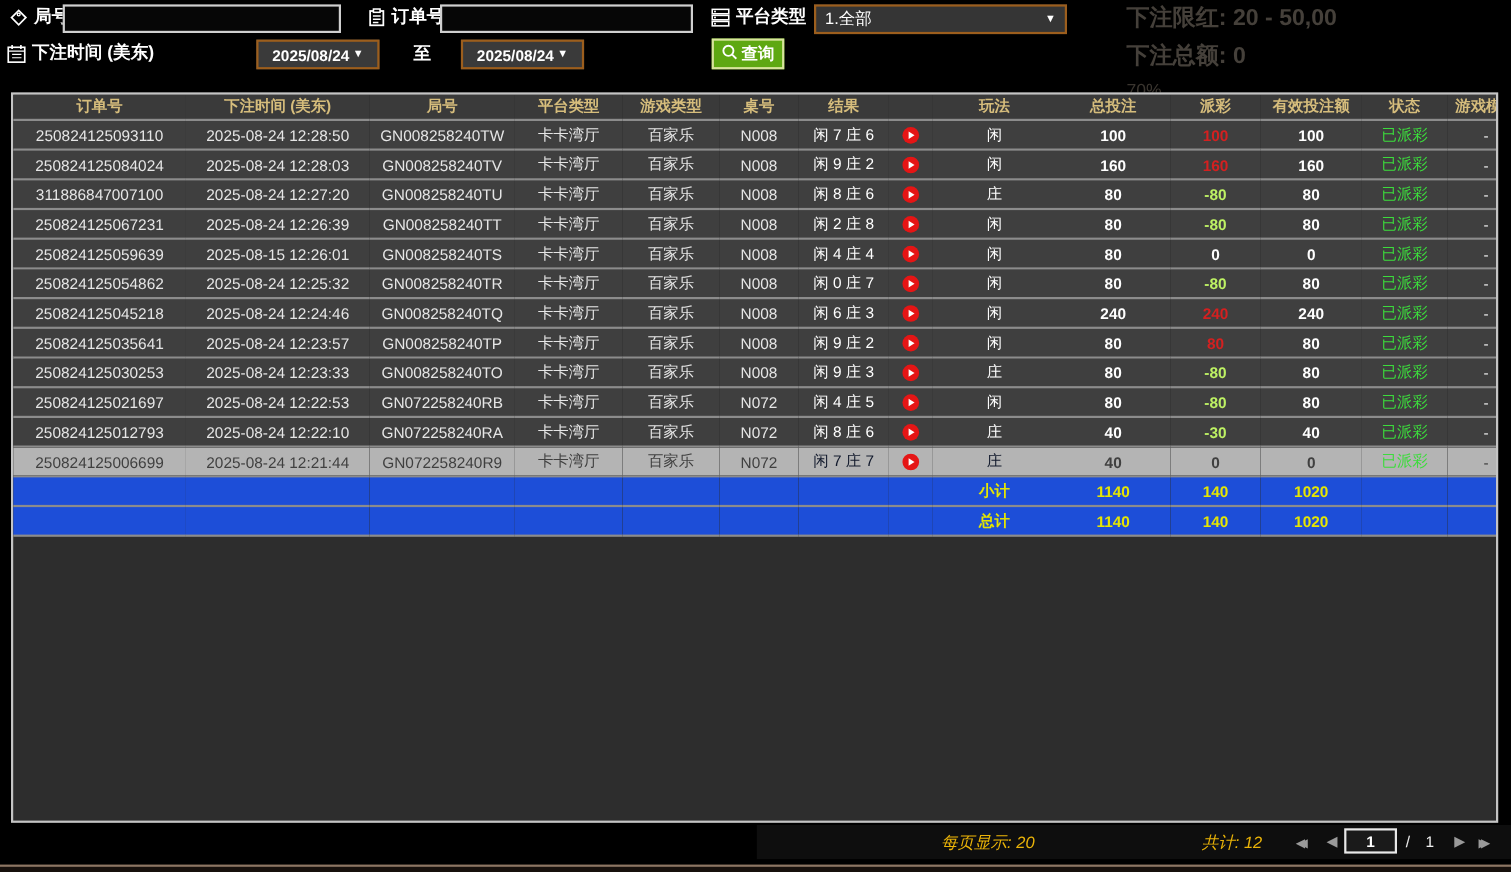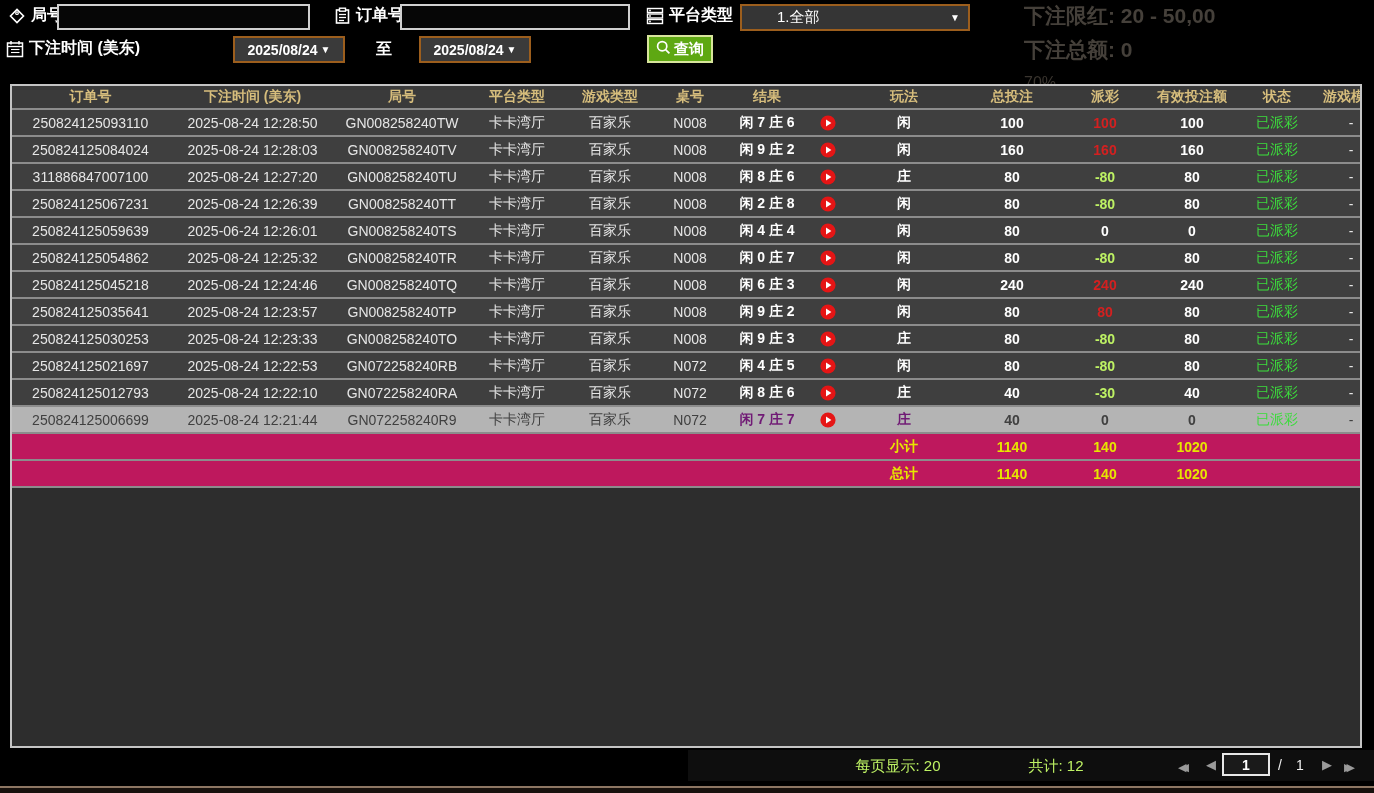--- a/index.html
+++ b/index.html
@@ -30,21 +30,21 @@
     position:absolute; height:26px; background:#060606;
     border:2px solid #cfcfcf; color:#eee; font-size:14px; padding:0 6px;
     font-family:inherit;
   }
 
   .dropdown {
     position:absolute; height:27px; background:#353535;
     border:2px solid #9c5e1d; display:flex; align-items:center;
     padding:0 8px; cursor:pointer;
   }
-  .dropdown .dd-value { font-size:15px; color:#fff;margin-left:27px; }
+  .dropdown .dd-value { font-size:15px; color:#fff; }
   .dropdown .dd-caret { margin-left:auto; font-size:10px; color:#fff; }
 
   .date-btn {
     position:absolute; height:27px; background:#3a3a3a;
     border:2px solid #9c5e1d; display:flex; align-items:center;
     justify-content:center; gap:3px; font-size:14px; font-weight:bold;
     color:#fff; cursor:pointer;
   }
   .date-btn .dd-caret { font-size:10px; }
 
@@ -67,39 +67,39 @@
     height:23px; background:#3a3a3a; color:#d6bd7c; font-size:14px;
     font-weight:bold; border-bottom:2px solid #8c8c8c; text-align:center;
     white-space:nowrap; overflow:hidden;
   }
   tbody td {
     height:27px; background:#3f3f3f; border-bottom:2px solid #8c8c8c;
     text-align:center; font-size:14px; white-space:nowrap; overflow:hidden;
     color:#e6e6e6;
   }
   tr.selected td { background:#b4b4b4; color:#404040; }
-  td.c-result, td.c-play { font-weight:bold; color:#fff;margin-top:35px; }
-  tr.selected td.c-result, tr.selected td.c-play { color:#701a75; }
+  td.c-result, td.c-play { font-weight:normal; color:#fff;margin-top:35px; }
+  tr.selected td.c-result, tr.selected td.c-play { color:#0f172a; }
   td.c-num  { font-weight:bold; color:#fff; }
   td.pos    { font-weight:bold; color:#d42020; }
   td.neg    { font-weight:bold; color:#bef264; }
   td.zero   { font-weight:bold; color:#fff; }
   td.c-status { font-weight:normal; color:#3cdc3c; }
   tr.selected td.c-status { color:#3cdc3c; }
-  tr.sum-row td { background:#be185d; }
+  tr.sum-row td { background:#1d4ed8; }
   td.c-sum { font-weight:bold; color:#e6e600; }
   .play-btn { display:inline-block; width:16px; height:16px; cursor:pointer; vertical-align:middle; }
 
   
   .footer-band-dark {
     position:absolute; left:688px; top:750px; width:686px; height:31px;
     background:#0e0e0e;
   }
   .footer-text { position:absolute; top:757px; transform:translateX(-50%);
-    font-size:15px; color:#bef264; white-space:nowrap; }
+    font-size:15px; color:#eab308; white-space:nowrap;font-style:italic; }
 
   .pg-arrow { position:absolute; top:756px; color:#9a9a9a; font-size:13px;
     cursor:pointer; line-height:18px; }
   .pg-arrow.dbl { letter-spacing:-6px; font-size:11px; top:758px; }
   .page-box {
     position:absolute; left:1222px; top:753px; width:48px; height:23px;
     background:#1a1a1a; border:2px solid #e8e8e8; color:#fff;
     font-size:14px; font-weight:bold; text-align:center; font-family:inherit;
   }
   .page-div   { position:absolute; left:1278px; top:757px; font-size:14px; color:#f0f0f0; }
@@ -307,21 +307,21 @@
               </svg></span></td>
           <td class="c-play">闲</td>
           <td class="c-num">80</td>
           <td class="neg">-80</td>
           <td class="c-num">80</td>
           <td class="c-status">已派彩</td>
           <td class="c-text">-</td>
         </tr>
         <tr>
           <td class="c-text">250824125059639</td>
-          <td class="c-text">2025-06-24 12:26:01</td>
+          <td class="c-text">2025-08-15 12:26:01</td>
           <td class="c-text">GN008258240TS</td>
           <td class="c-text">卡卡湾厅</td>
           <td class="c-text">百家乐</td>
           <td class="c-text">N008</td>
           <td class="c-result">闲 4 庄 4</td>
           <td><span class="play-btn"><svg width="16" height="16" viewBox="0 0 16 16">
                 <circle cx="8" cy="8" r="7.6" fill="#e51515"></circle>
                 <path d="M6 4.6 L11.4 8 L6 11.4 Z" fill="#fff"></path>
               </svg></span></td>
           <td class="c-play">闲</td>
@@ -495,21 +495,21 @@
           <td class="c-sum">1020</td>
           <td></td>
           <td></td>
         </tr>
       </tbody>
   </table>
 </div>
 
 <div class="footer-band-dark"></div>
 <div class="footer-text" style="left:898px;">每页显示: 20</div>
-<div class="footer-text" style="left:1056px;">共计: 12</div>
+<div class="footer-text" style="left:1120px;">共计: 12</div>
 
 <div class="pg-arrow dbl" style="left:1178px;">◀◀</div>
 <div class="pg-arrow" style="left:1206px;">◀</div>
 <input class="page-box" value="1" style="">
 <div class="page-div">/</div>
 <div class="page-total">1</div>
 <div class="pg-arrow" style="left:1322px;">▶</div>
 <div class="pg-arrow dbl" style="left:1344px;">▶▶</div>
 
 <div class="bottom-strip">

